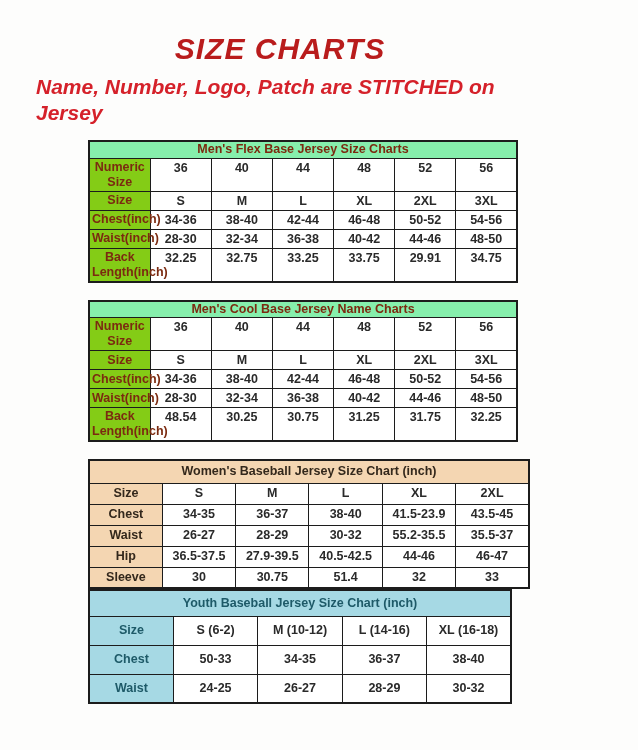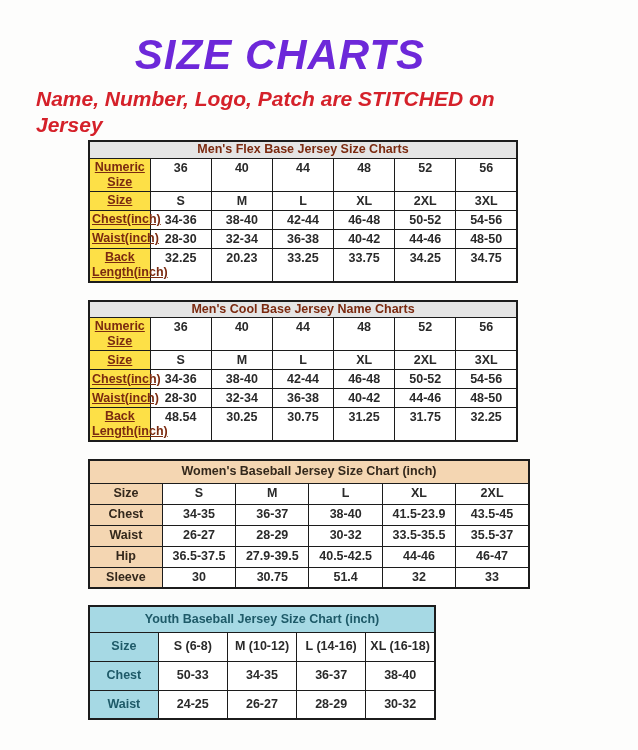--- a/index.html
+++ b/index.html
@@ -13,26 +13,26 @@
     width: 638px;
     height: 750px;
     background: #fdfdfc;
     overflow: hidden;
   }
   .page-title {
     margin: 0;
     padding-top: 34px;
     width: 560px;
     text-align: center;
-    font-size: 42px;
+    font-size: 30px;
     line-height: 1.0;
     font-weight: bold;
     font-style: italic;
     letter-spacing: 1px;
-    color: #6d28d9;
+    color: #b91c1c;
   }
   .page-subtitle {
     margin: 10px 0 0 36px;
     width: 478px;
     font-size: 21px;
     line-height: 1.22;
     font-weight: bold;
     font-style: italic;
     color: #d5212a;
   }
@@ -53,54 +53,53 @@
     font-weight: bold;
     padding: 1px 2px;
     line-height: 1.2;
   }
   table.size-table td {
     color: #2a2a2a;
   }
   
   table.theme-orange { width: 430px; margin-bottom: 17px; font-size: 12.5px; }
   table.theme-orange th.tbl-title {
-    background: #e5e5e5;
+    background: #86efac;
     color: #7b2a10;
     height: 17px;
     padding: 0 2px;
   }
   table.theme-orange th.row-label {
-    background: #fde047;
+    background: #84cc16;
     color: #7b2a10;
     width: 87px;
-    text-decoration: underline;
   }
   table.theme-orange td {
     vertical-align: top;
     padding-top: 2px;
     height: 16px;
   }
   
-  table.theme-peach { width: 442px; margin-bottom: 16px; font-size: 12.5px; }
+  table.theme-peach { width: 442px; font-size: 12.5px; }
   table.theme-peach th.tbl-title {
     background: #f4d6b2;
     color: #33281c;
     height: 23px;
   }
   table.theme-peach th.row-label {
     background: #f4d6b2;
     color: #33281c;
     width: 72px;
   }
   table.theme-peach td, table.theme-peach th.row-label {
     height: 21px;
     vertical-align: middle;
   }
   
-  table.theme-blue { width: 348px; font-size: 12.5px; }
+  table.theme-blue { width: 424px; font-size: 12.5px; }
   table.theme-blue th.tbl-title {
     background: #a6d9e4;
     color: #1e5a68;
     height: 26px;
   }
   table.theme-blue th.row-label {
     background: #a6d9e4;
     color: #1e5a68;
     width: 80px;
   }
@@ -153,24 +152,24 @@
             <td>28-30</td>
             <td>32-34</td>
             <td>36-38</td>
             <td>40-42</td>
             <td>44-46</td>
             <td>48-50</td>
           </tr>
           <tr>
             <th class="row-label">Back Length(inch)</th>
             <td>32.25</td>
-            <td>20.23</td>
+            <td>32.75</td>
             <td>33.25</td>
             <td>33.75</td>
-            <td>34.25</td>
+            <td>29.91</td>
             <td>34.75</td>
           </tr>
         </tbody>
       </table>
       <table class="size-table theme-orange">
         <tbody>
           <tr>
             <th colspan="7" class="tbl-title">Men's Cool Base Jersey Name Charts</th>
           </tr>
           <tr>
@@ -239,21 +238,21 @@
             <td>36-37</td>
             <td>38-40</td>
             <td>41.5-23.9</td>
             <td>43.5-45</td>
           </tr>
           <tr>
             <th class="row-label">Waist</th>
             <td>26-27</td>
             <td>28-29</td>
             <td>30-32</td>
-            <td>33.5-35.5</td>
+            <td>55.2-35.5</td>
             <td>35.5-37</td>
           </tr>
           <tr>
             <th class="row-label">Hip</th>
             <td>36.5-37.5</td>
             <td>27.9-39.5</td>
             <td>40.5-42.5</td>
             <td>44-46</td>
             <td>46-47</td>
           </tr>
@@ -267,21 +266,21 @@
           </tr>
         </tbody>
       </table>
       <table class="size-table theme-blue">
         <tbody>
           <tr>
             <th colspan="5" class="tbl-title">Youth Baseball Jersey Size Chart (inch)</th>
           </tr>
           <tr>
             <th class="row-label">Size</th>
-            <td>S (6-8)</td>
+            <td>S (6-2)</td>
             <td>M (10-12)</td>
             <td>L (14-16)</td>
             <td>XL (16-18)</td>
           </tr>
           <tr>
             <th class="row-label">Chest</th>
             <td>50-33</td>
             <td>34-35</td>
             <td>36-37</td>
             <td>38-40</td>

